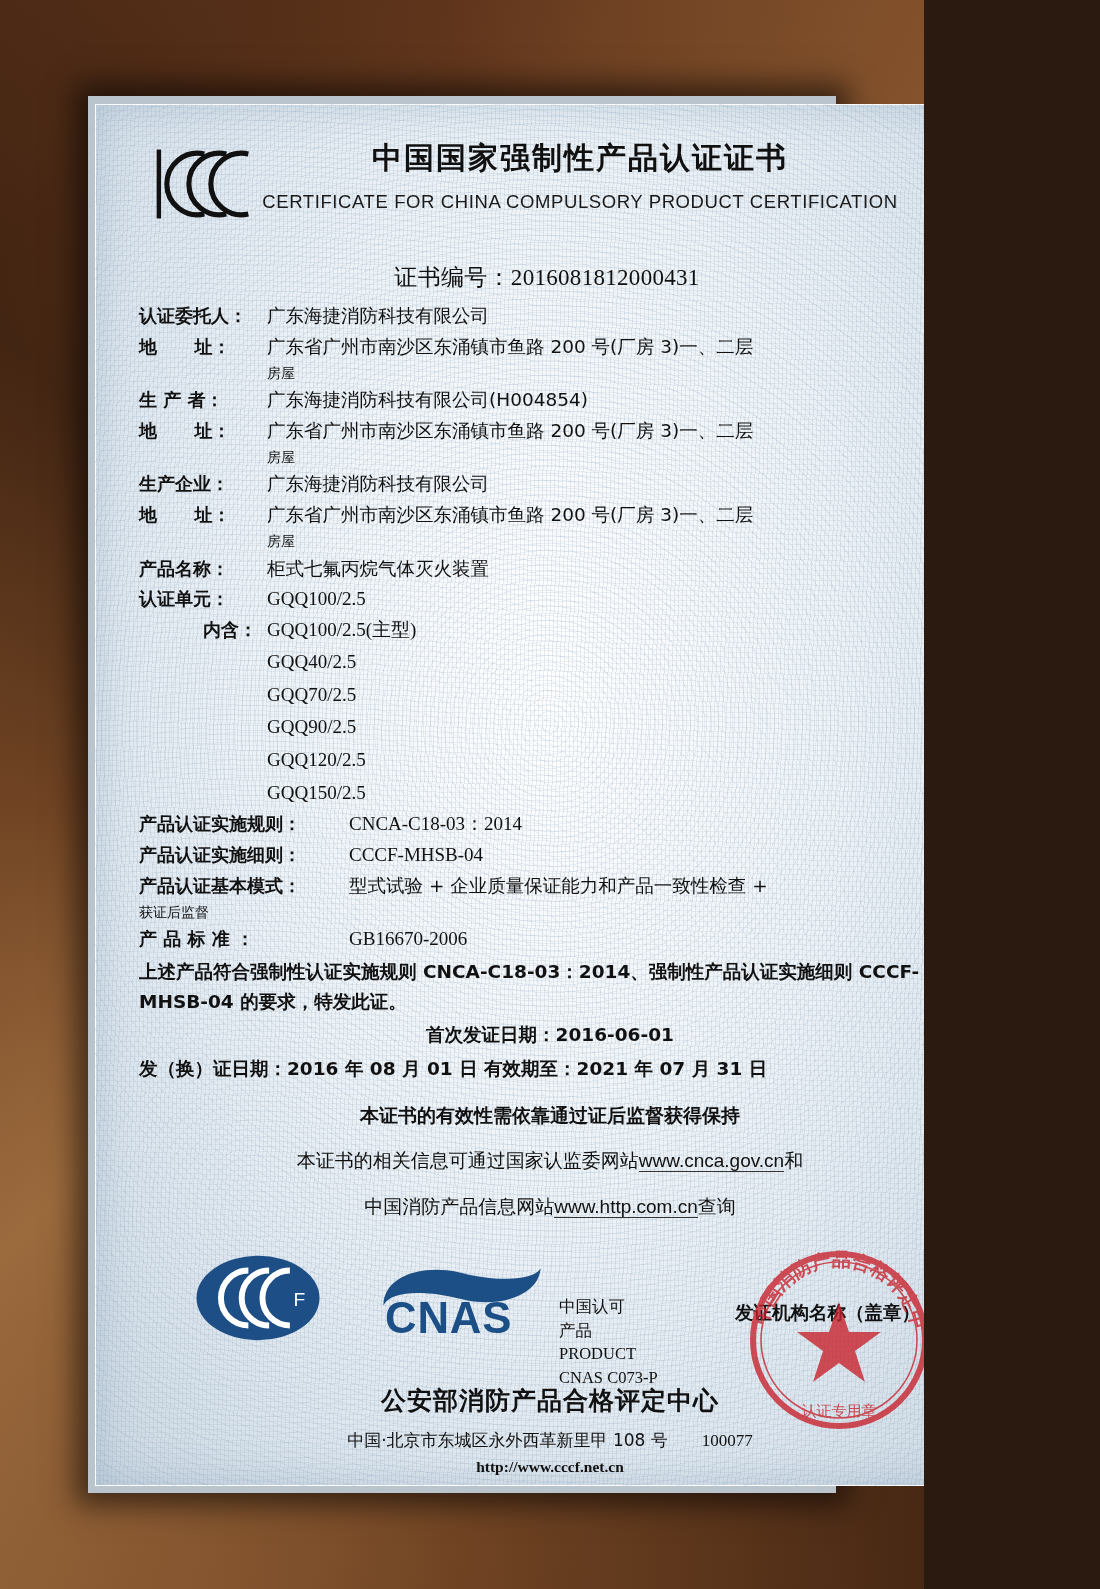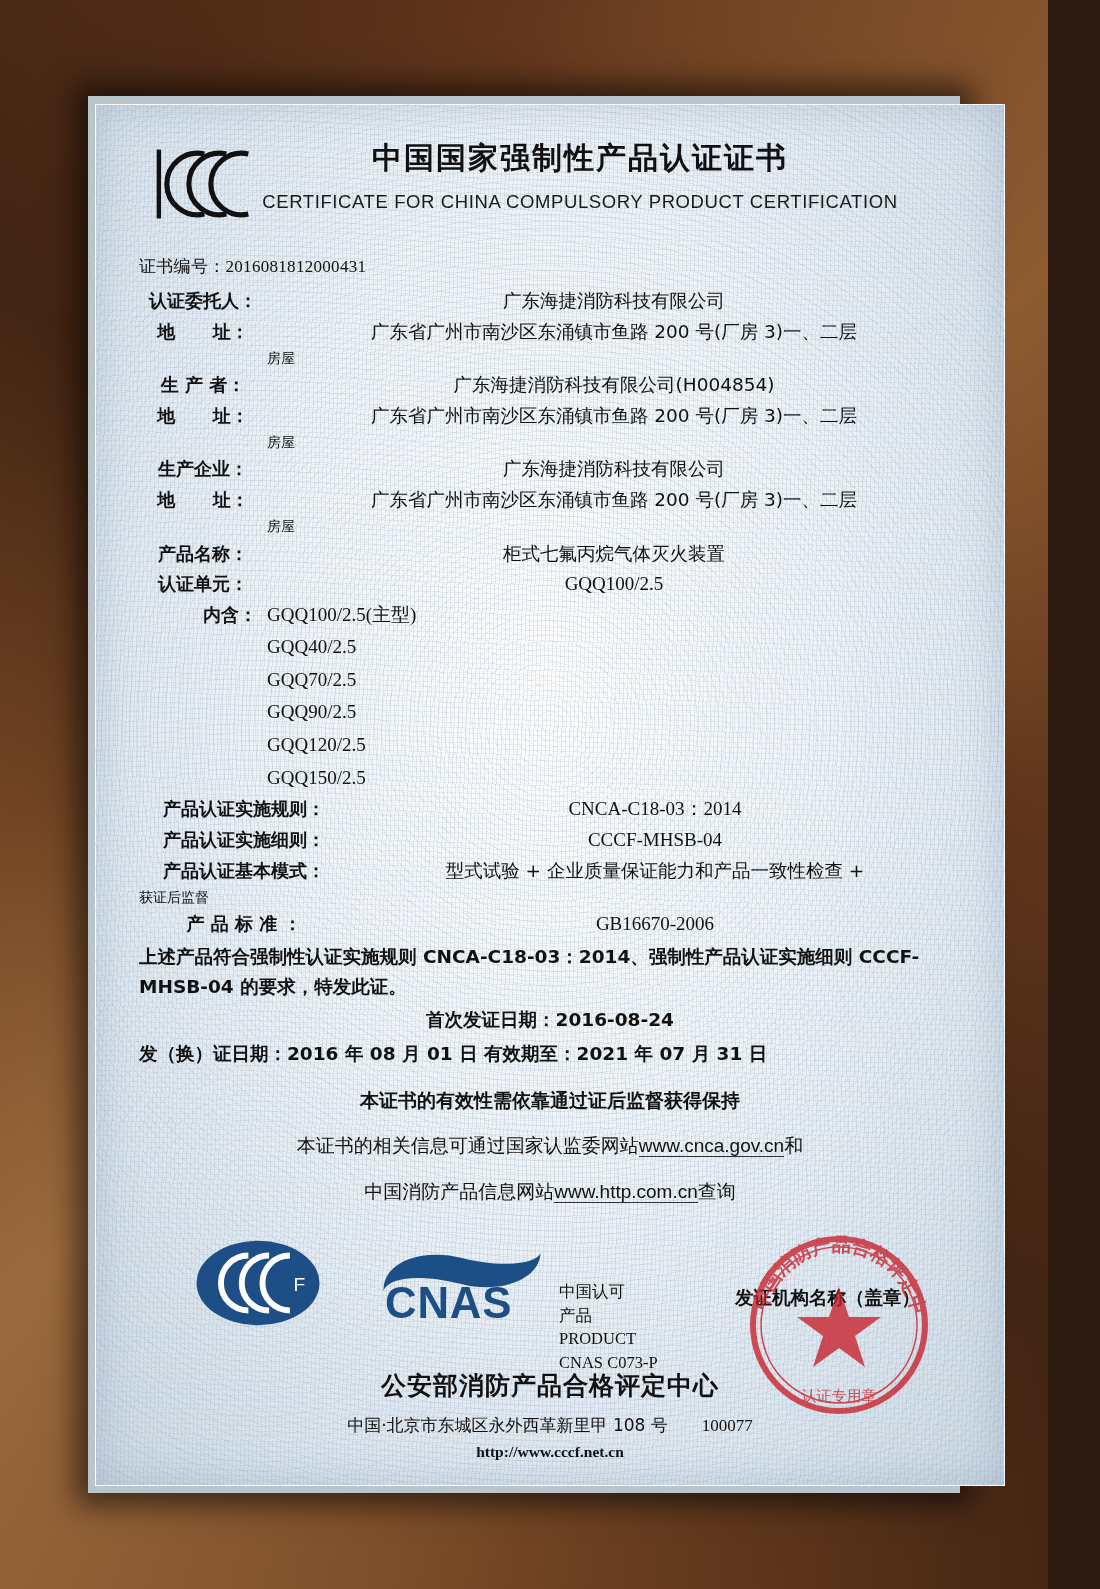--- a/index.html
+++ b/index.html
@@ -9,21 +9,21 @@
   }
   body {
     width: 1100px;
     height: 1589px;
     font-family: "Liberation Serif", serif;
   }
 
   
   .frame {
     position: relative;
-    width: 1048px;
+    width: 924px;
     height: 1589px;
     box-sizing: border-box;
     background:
       linear-gradient(135deg, #7a4a28 0%, #6b3f22 10%, #8a5a33 25%, #4e2b16 50%, #8a5a33 75%, #6b3f22 90%, #3d2111 100%);
     overflow: hidden;
   }
   .frame-bevel {
     position: absolute;
     inset: 0;
     background:
@@ -92,37 +92,36 @@
     color: #101010;
   }
   .en-title {
     font-family: "Liberation Sans", sans-serif;
     font-size: 18.5px;
     letter-spacing: .6px;
     margin-top: 12px;
     color: #1a1a1a;
   }
   .cert-no {
-    text-align: left;
-    font-size: 17px;
-    margin-top: 13px;
+    text-align: center;
+    font-size: 23px;
+    margin-top: 20px;
     padding-right: 6px;
     letter-spacing: .3px;
   }
 
   
   .rows {
     margin-top: 8px;
     font-size: 18.5px;
     line-height: 1.62;
   }
   .row {
     display: flex;
     align-items: flex-start;
-    text-align: center;
   }
   .lbl {
     flex: 0 0 128px;
     font-weight: bold;
     font-family: "DejaVu Sans", sans-serif;
     font-size: 18px;
     white-space: pre;
   }
   .val {
     flex: 1;
@@ -364,21 +363,21 @@
           <div class="val"><span class="cjk">型式试验 + 企业质量保证能力和产品一致性检查 +</span></div>
         </div>
         <div class="cont" style="padding-left:0;">获证后监督</div>
         <div class="row">
           <div class="lbl" style="flex:0 0 210px;">产 品 标 准 ：</div>
           <div class="val">GB16670-2006</div>
         </div>
 
         <div class="stmt">上述产品符合强制性认证实施规则 CNCA-C18-03：2014、强制性产品认证实施细则 CCCF-MHSB-04 的要求，特发此证。</div>
 
-        <div class="date-first">首次发证日期：2016-08-24</div>
+        <div class="date-first">首次发证日期：2016-06-01</div>
         <div class="date-issue">发（换）证日期：2016 年 08 月 01 日   有效期至：2021 年 07 月 31 日</div>
 
         <div class="center-note">本证书的有效性需依靠通过证后监督获得保持</div>
 
         <div class="center-note2">
           <span>本证书的相关信息可通过国家认监委网站</span><span class="link">www.cnca.gov.cn</span><span>和</span>
         </div>
         <div class="center-note2">
           <span>中国消防产品信息网站</span><span class="link">www.http.com.cn</span><span>查询</span>
         </div>

